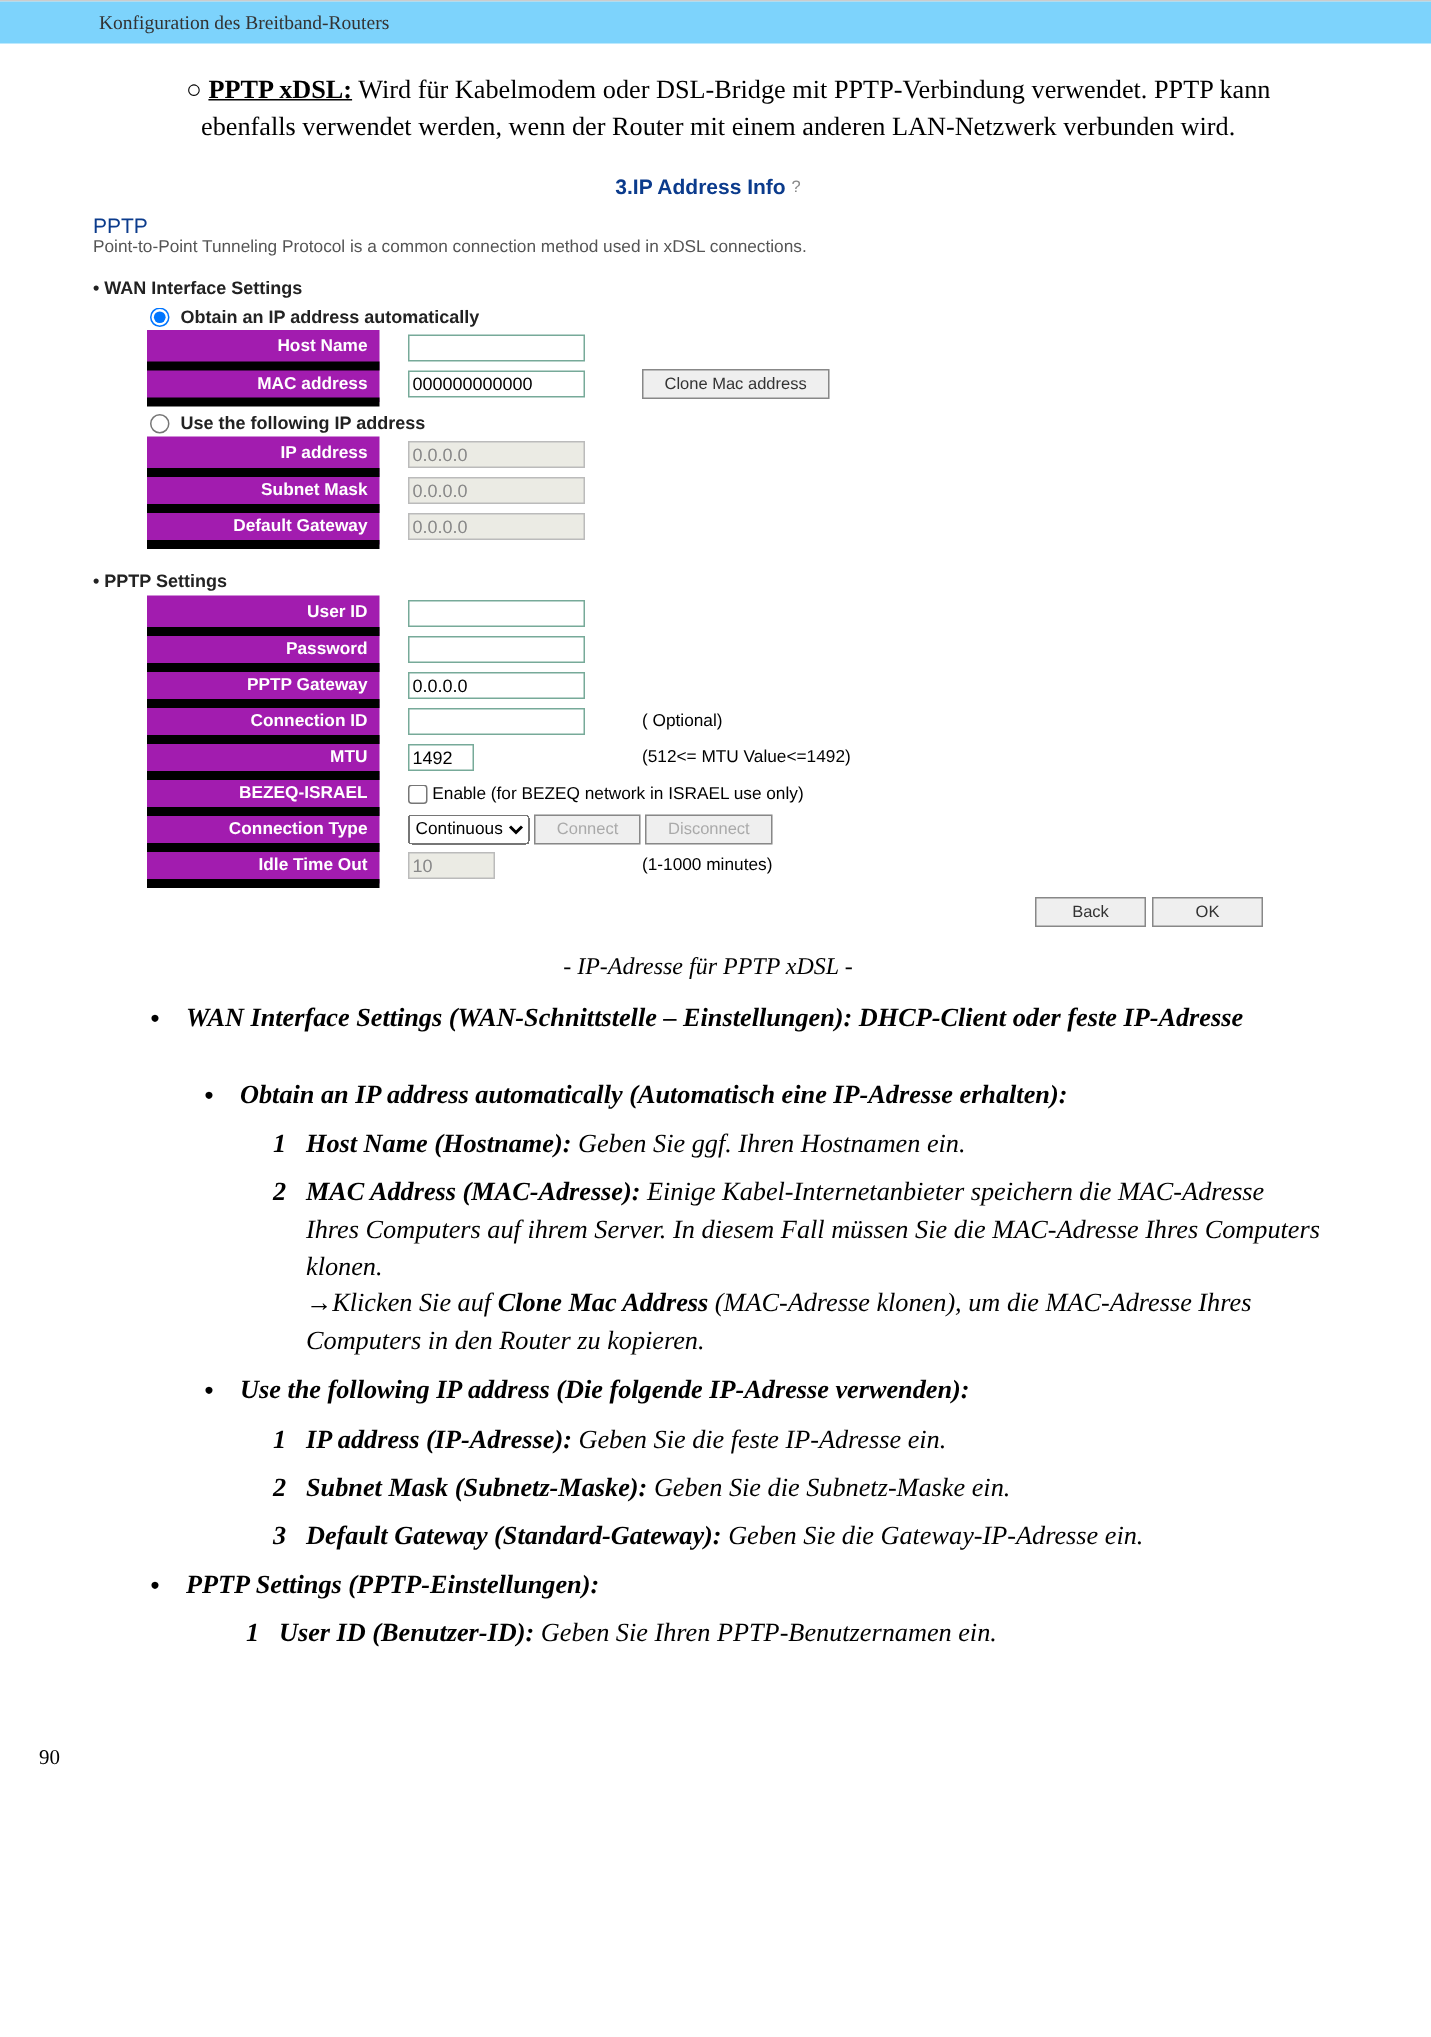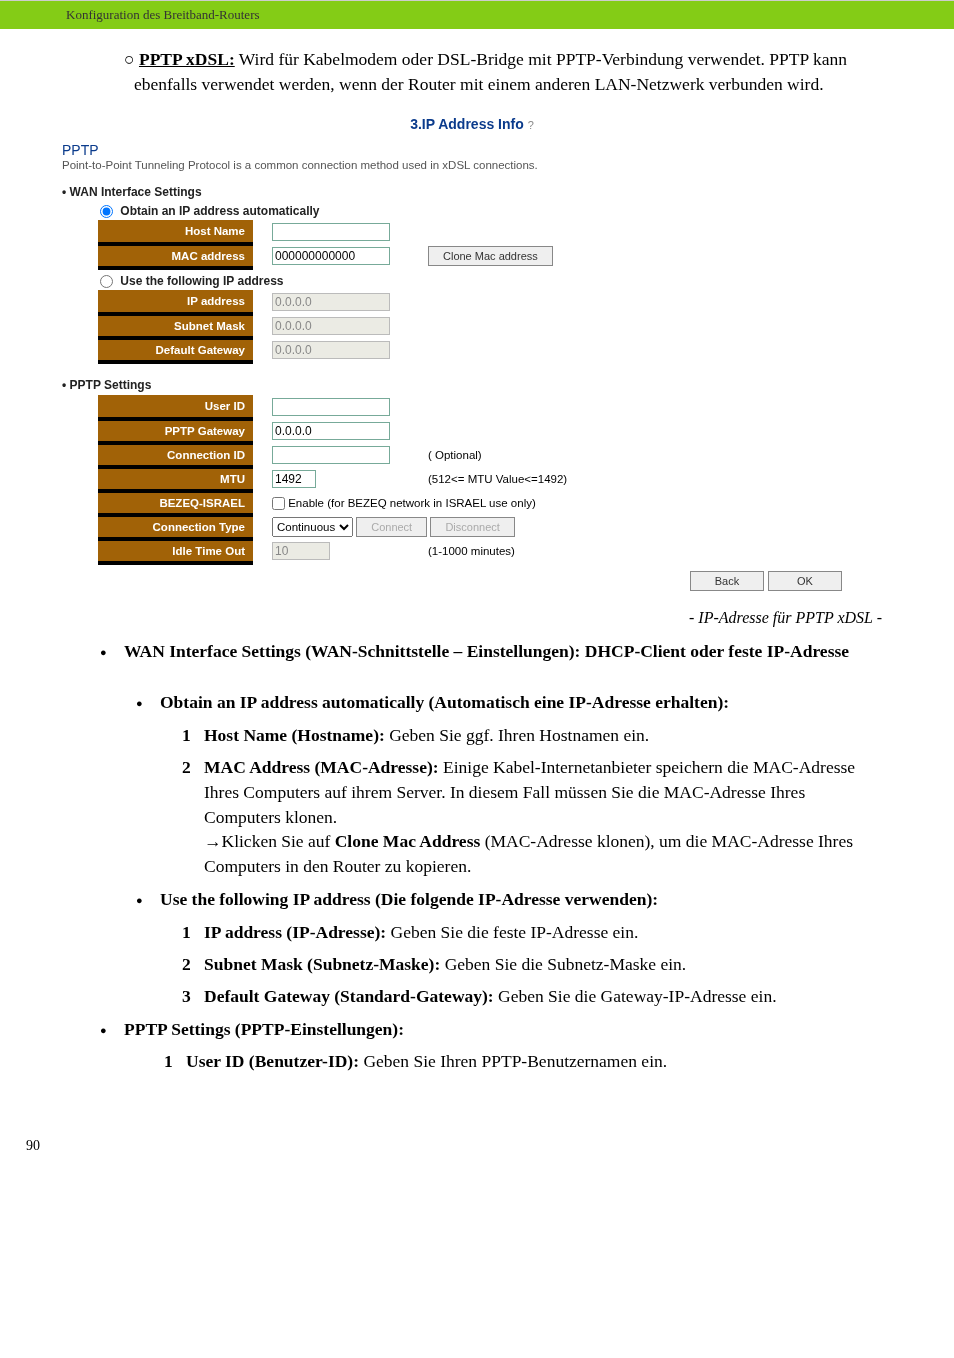--- a/index.html
+++ b/index.html
@@ -1,44 +1,44 @@
 <!DOCTYPE html>
 <html><head>
 <meta charset="utf-8">
 <style>
   * { box-sizing: border-box; margin: 0; padding: 0; }
   body { font-family: "Times New Roman", Times, serif; background: #fff; width: 954px; }
   .page-outer { border-top: 1px solid #ccc; }
-  .hdr-bar { background: #84cc16; padding: 6px 0 6px 66px; font-size: 13px; color: #333; font-family: "Times New Roman", Times, serif; }
+  .hdr-bar { background: #7dd3fc; padding: 6px 0 6px 66px; font-size: 13px; color: #333; font-family: "Times New Roman", Times, serif; }
   .content { padding: 10px 72px 30px 62px; position: relative; }
   .top-desc { margin: 8px 0 18px 72px; font-size: 17.5px; line-height: 1.45; }
   .top-desc .bullet { margin-left: -10px; }
   .top-desc .ul { text-decoration: underline; font-weight: bold; }
   .screenshot-box { background: #fff; padding: 0; margin-bottom: 4px; }
   .s-title { color: #0b3b8c; font-weight: bold; font-size: 14px; font-family: Arial, sans-serif; margin: 4px 0 10px 0; text-align: center; }
   .s-sub { color: #0b3b8c; font-weight: normal; font-size: 14px; font-family: Arial, sans-serif; margin-bottom: 1px; }
   .s-note { color: #555; font-size: 11.5px; font-family: Arial, sans-serif; margin-bottom: 14px; }
   .s-section { font-family: Arial, sans-serif; font-size: 12px; font-weight: bold; color: #222; margin: 6px 0 3px 14px; }
   .s-section::before { content: "• "; margin-left: -14px; }
   .s-radio-row { font-family: Arial, sans-serif; font-size: 12px; font-weight: bold; color: #222; padding: 2px 0 2px 38px; }
   .s-radio-row input { vertical-align: middle; margin-right: 4px; }
   table.form-t { border-collapse: collapse; margin-left: 36px; font-family: Arial, sans-serif; font-size: 11.5px; }
-  table.form-t td.lab { background: #a16207; color: #fff; font-weight: bold; text-align: right; padding: 3px 8px; width: 155px; height: 24px; border-bottom: 4px solid #000000; }
+  table.form-t td.lab { background: #a21caf; color: #fff; font-weight: bold; text-align: right; padding: 3px 8px; width: 155px; height: 24px; border-bottom: 6px solid #000000; }
   table.form-t td.fld { padding: 2px 19px; height: 24px; vertical-align: middle; }
   table.form-t input[type=text], table.form-t input[type=password] { border: 1px solid #7a9; font-size: 12px; height: 18px; padding: 0 2px; font-family: Arial,sans-serif; }
   table.form-t input.dis { background: #ebebe4; color: #888; border-color: #bbb; }
   .btn-win { font-family: Tahoma, Arial, sans-serif; font-size: 11px; background: #efefef; border: 1px solid #888; padding: 1px 14px; height: 20px; color: #333; }
   .btn-dis { color: #aaa; }
   select.sel { font-family: Arial,sans-serif; font-size: 11.5px; height: 20px; }
   .chk { vertical-align: middle; }
   .footer-btns { text-align: right; padding: 6px 40px 6px 0; }
   .footer-btns .btn-win { width: 74px; }
-  .caption { text-align: right; font-style: italic; font-size: 16px; margin: 12px 0 10px 0; }
+  .caption { text-align: center; font-style: italic; font-size: 16px; margin: 12px 0 10px 0; }
   .doc-list ul { list-style: none; }
-  .doc-list .lvl1 { margin: 12px 0 0 44px; font-size: 17.5px; line-height: 1.42; }
+  .doc-list .lvl1 { margin: 12px 0 0 44px; font-size: 17.5px; line-height: 1.42; font-style: italic; }
   .doc-list .lvl1 > .li { margin-bottom: 8px; padding-left: 18px; position: relative; }
   .doc-list .lvl1 > .li::before { content: "●"; position: absolute; left: -6px; font-size: 11px; top: 6px; }
   .doc-list .lvl2 { margin: 26px 0 0 18px; font-size: 17.5px; }
   .doc-list .lvl2 > .li { margin-bottom: 8px; padding-left: 18px; position: relative; }
   .doc-list .lvl2 > .li::before { content: "●"; position: absolute; left: -6px; font-size: 11px; top: 6px; }
   .doc-list .lvl3 { margin: 8px 0 0 24px; font-size: 17.5px; }
   .doc-list .lvl3 > .li { margin-bottom: 7px; padding-left: 20px; position: relative; }
   .doc-list .lvl3 .num { font-weight: bold; position: absolute; left: -2px; }
   .arrow { font-family: Arial, sans-serif; }
   .page-no { font-size: 14px; margin: 26px 0 0 26px; }
@@ -107,20 +107,24 @@
         </tr>
       </tbody>
         </table>
 
       <div class="s-section" style="margin-top:14px">PPTP Settings</div>
       <table class="form-t">
         <tbody>
             <tr>
           <td class="lab">User ID</td>
           <td class="fld" colspan="2"><input type="text" style="width: 118px;" value=""></td>
+        </tr>
+        <tr>
+          <td class="lab">Password</td>
+          <td class="fld" colspan="2"><input type="password" style="width: 118px;" value=""></td>
         </tr>
         <tr>
           <td class="lab">PPTP Gateway</td>
           <td class="fld" colspan="2"><input type="text" style="width: 118px;" value="0.0.0.0"></td>
         </tr>
         <tr>
           <td class="lab">Connection ID</td>
           <td class="fld"><input type="text" style="width: 118px;" value=""></td>
           <td class="fld">( Optional)</td>
         </tr>

